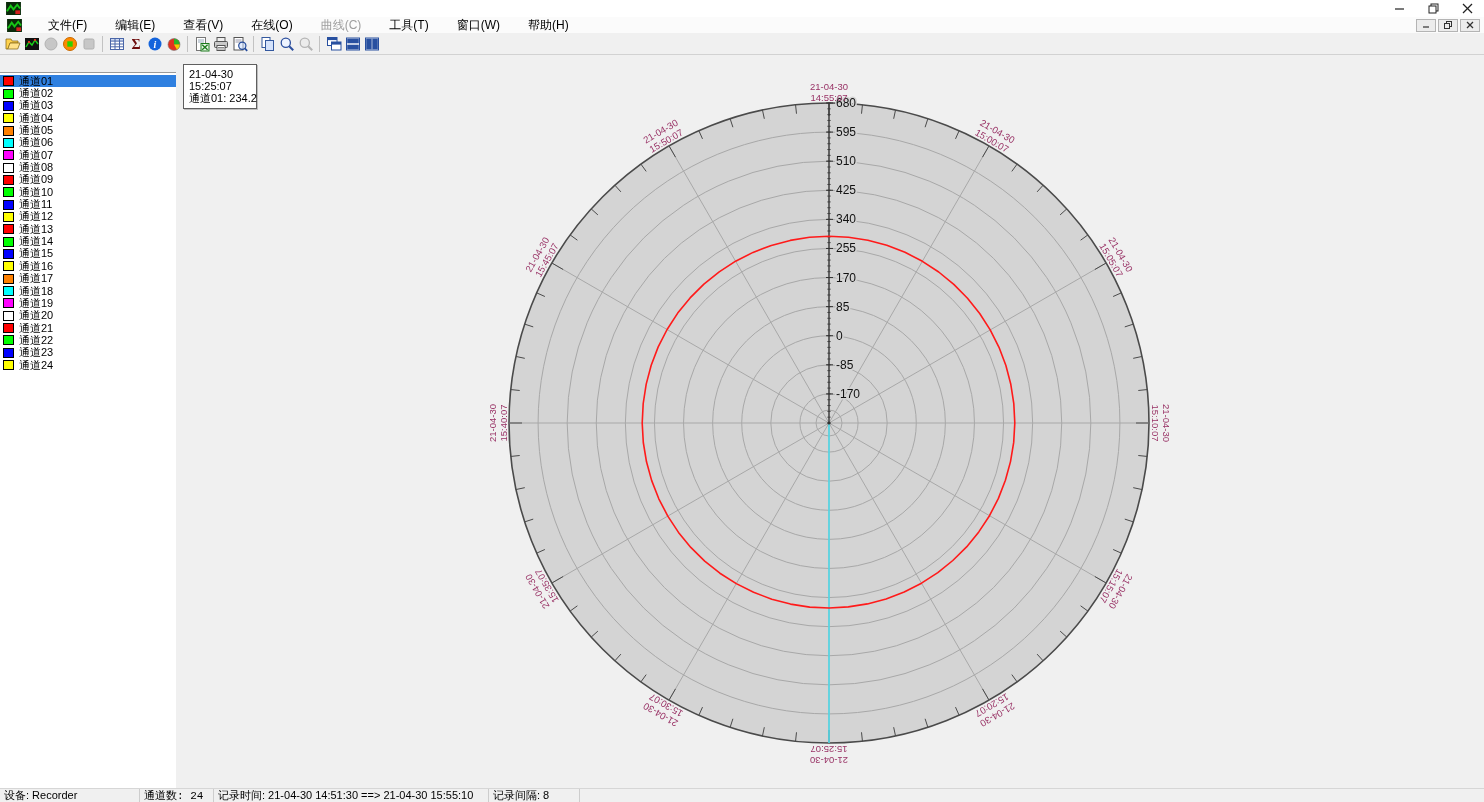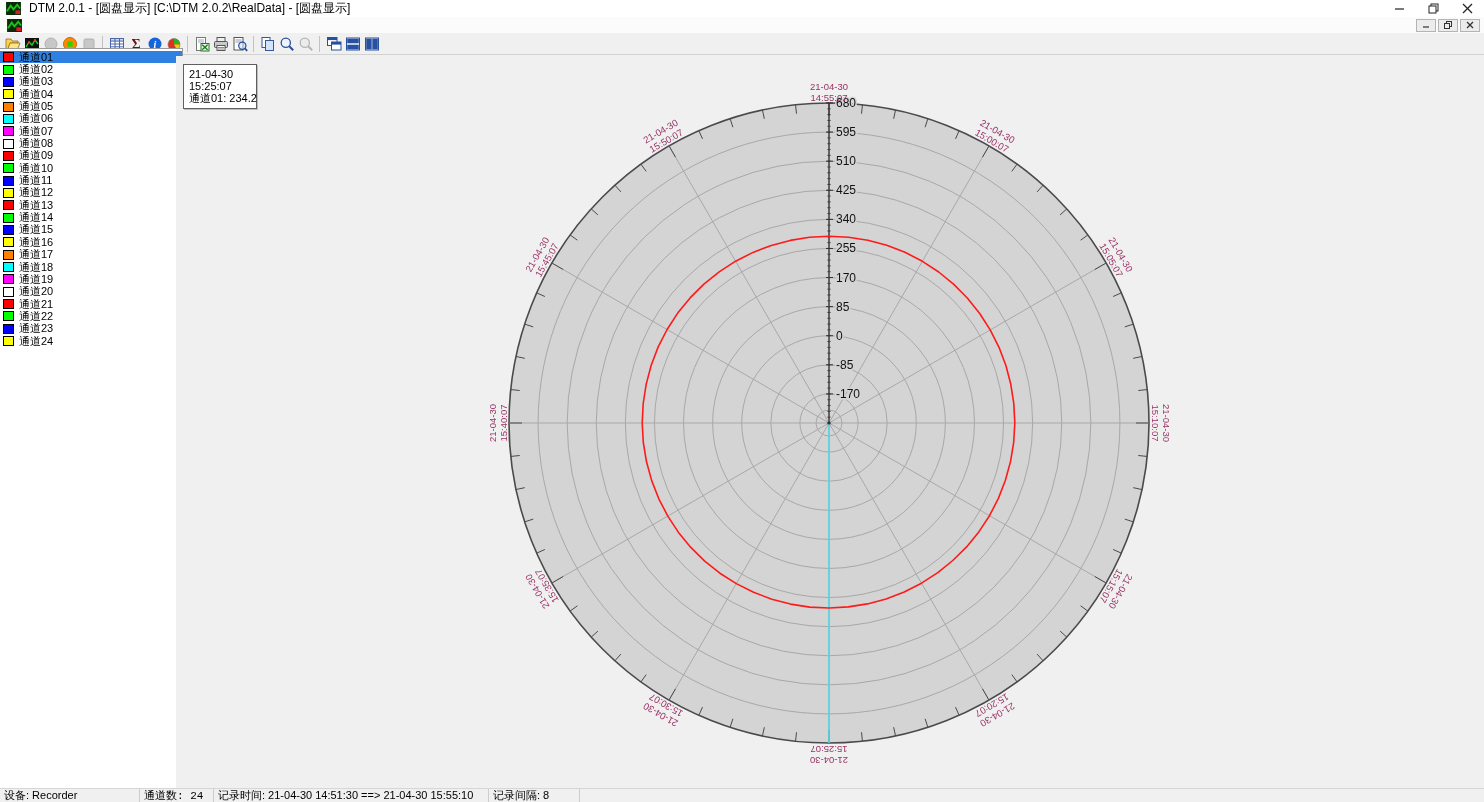--- a/index.html
+++ b/index.html
@@ -24,21 +24,21 @@
   .mdi-controls { margin-left:auto; margin-right:4px; display:flex; gap:2px; }
   .mdi-btn { width:20px; height:13px; background:#ececec; border:1px solid #b4b4b4; display:flex; align-items:center; justify-content:center; }
 
   
   .toolbar { position:absolute; left:0; top:33px; right:0; height:22px; background:#f0f0f0; border-bottom:1px solid #d2d2d2; display:flex; align-items:center; padding-left:3px; }
   .tb-btn { width:19px; height:19px; display:flex; align-items:center; justify-content:center; }
   .tb-btn svg { display:block; }
   .tb-sep { width:1px; height:16px; background:#c2c2c2; margin:0 4px; }
 
   
-  .sidebar { position:absolute; left:0; top:48px; width:183px; bottom:14px; background:#ffffff; border-top:1px solid #9a9a9a; border-right:1px solid #9a9a9a; padding-top:2px; overflow:hidden; }
+  .sidebar { position:absolute; left:0; top:72px; width:183px; bottom:14px; background:#ffffff; border-top:1px solid #9a9a9a; border-right:1px solid #9a9a9a; padding-top:2px; overflow:hidden; }
   .channel-item { display:flex; align-items:center; height:12.35px; padding-left:3px; font-size:11px; color:#000; white-space:nowrap; }
   .channel-item.selected { background:#2f80e0; }
   .channel-swatch { width:11px; height:10px; border:1px solid #000; margin-right:5px; flex:0 0 auto; }
 
   .chart-area { position:absolute; left:176px; top:56px; right:0; bottom:14px; background:#f0f0f0; }
   .chart-area svg { position:absolute; left:0; top:0; }
 
   
   .tooltip { position:absolute; left:183px; top:64px; width:74px; background:#ffffff; border:1px solid #5f5f5f; box-shadow:1px 1px 0 #bdbdbd; padding:3px 5px 4px 5px; font-size:11px; line-height:12px; color:#000; z-index:20; white-space:nowrap; }
 
@@ -50,21 +50,20 @@
 <body>
 
 <div class="window">
 
   <div class="titlebar">
     <svg class="app-icon" viewBox="0 0 16 14">
       <rect x="0" y="0" width="16" height="14" fill="#0a2a0a"></rect>
       <polyline points="1,10 5,4 8,8 12,3 15,7" fill="none" stroke="#17c617" stroke-width="2"></polyline>
       <rect x="10" y="9" width="5" height="4" fill="#d42020"></rect>
     </svg>
-    <span class="title-text">DTM 2.0.1 - [圆盘显示] [C:\DTM 2.0.2\RealData] - [圆盘显示]</span>
     <div class="win-controls">
       <div class="win-btn">
         <svg width="11" height="11" viewBox="0 0 11 11">
             <line x1="1" y1="6" x2="10" y2="6" stroke="#222" stroke-width="1.2"></line>
           </svg>
       </div>
       <div class="win-btn">
         <svg width="11" height="11" viewBox="0 0 11 11">
             <rect x="3" y="1" width="7" height="7" fill="none" stroke="#222"></rect>
             <rect x="1" y="3" width="7" height="7" fill="#fff" stroke="#222"></rect>
@@ -78,20 +77,30 @@
       </div>
     </div>
   </div>
 
   <div class="menubar">
     <svg class="mdi-icon" viewBox="0 0 16 14">
       <rect x="0" y="0" width="16" height="14" fill="#0a2a0a"></rect>
       <polyline points="1,10 5,4 8,8 12,3 15,7" fill="none" stroke="#17c617" stroke-width="2"></polyline>
       <rect x="10" y="9" width="5" height="4" fill="#d42020"></rect>
     </svg>
+    <div class="menu-items" id="menu-items">
+        <div class="menu-item">文件(F)</div>
+        <div class="menu-item">编辑(E)</div>
+        <div class="menu-item">查看(V)</div>
+        <div class="menu-item">在线(O)</div>
+        <div class="menu-item disabled">曲线(C)</div>
+        <div class="menu-item">工具(T)</div>
+        <div class="menu-item">窗口(W)</div>
+        <div class="menu-item">帮助(H)</div>
+      </div>
     <div class="mdi-controls">
       <div class="mdi-btn">
         <svg width="8" height="8" viewBox="0 0 8 8">
             <line x1="1" y1="6" x2="7" y2="6" stroke="#333" stroke-width="1.2"></line>
           </svg>
       </div>
       <div class="mdi-btn">
         <svg width="8" height="8" viewBox="0 0 8 8">
             <rect x="2.5" y="0.5" width="5" height="5" fill="none" stroke="#333"></rect>
             <rect x="0.5" y="2.5" width="5" height="5" fill="#ececec" stroke="#333"></rect>

